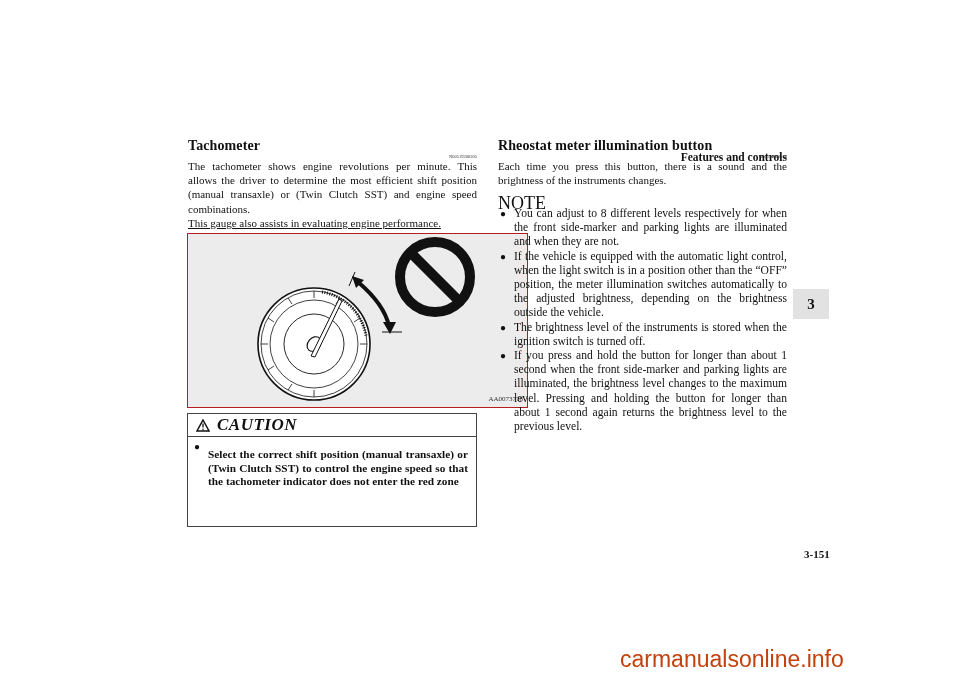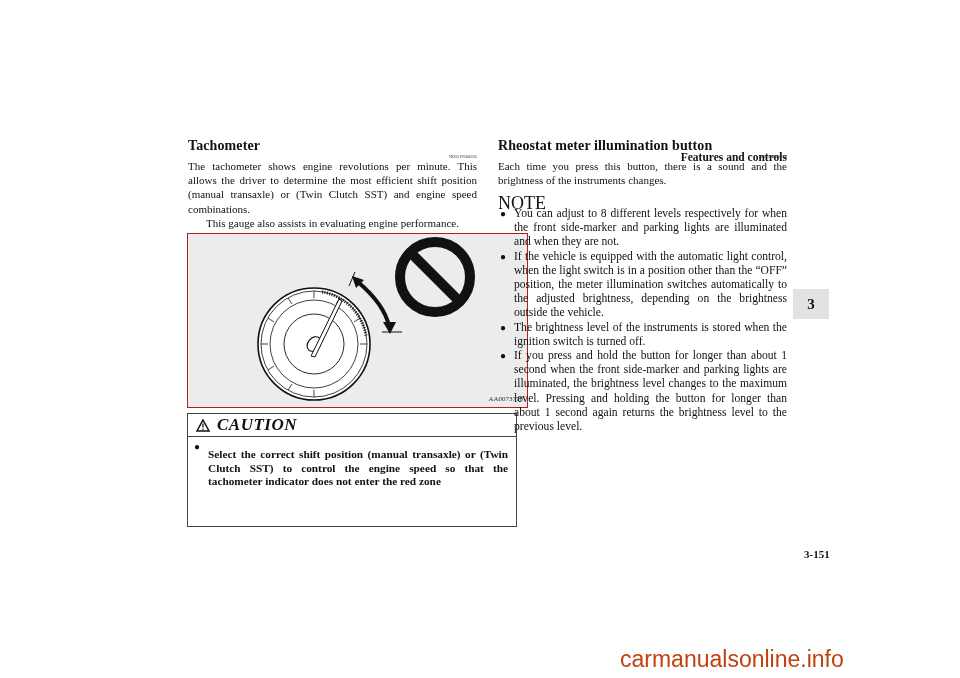--- a/index.html
+++ b/index.html
@@ -11,41 +11,41 @@
     .header-title { left: 600px; top: 118px; width: 187px; text-align: right; font-weight: bold; font-size: 11.5px; margin-top: 33px; }
     .h1 { font-weight: bold; font-size: 14px; letter-spacing: 0.1px; }
     .code { font-size: 4.5px; color: #333; text-align: right; }
     .body-text { font-size: 11px; line-height: 14.2px; text-align: justify; }
     .tab-box { left: 793px; top: 289px; width: 36px; height: 30px; background: #e2e2e2;
       font-weight: bold; font-size: 15px; display: flex; align-items: center; justify-content: center; }
     .page-num { left: 760px; top: 548px; font-weight: bold; font-size: 11px; margin-left: 44px; }
     .figure { left: 187px; top: 233px; width: 341px; height: 175px; border: 1px solid #b91c1c;
       background: #ececec; box-sizing: border-box; }
     .fig-code { right: 4px; bottom: 4px; font-size: 7px; color: #333; }
-    .caution { left: 187px; top: 413px; width: 330px; height: 114px; border: 1.5px solid #444; box-sizing: border-box; }
+    .caution { left: 187px; top: 413px; width: 290px; height: 114px; border: 1.5px solid #444; box-sizing: border-box; }
     .caution-head { height: 22px; border-bottom: 1px solid #444; display: flex; align-items: center; padding-left: 8px; }
     .caution-title { font-style: italic; font-weight: bold; font-size: 17px; letter-spacing: 0.5px; margin-left: 7px; }
     .caution-body { padding: 3px 8px 0 6px; font-weight: bold; font-size: 11.3px; line-height: 13.6px; text-align: justify; }
     .bullet-row { display: flex; }
     .bullet { width: 14px; flex: none; font-size: 10px; line-height: 14px; }
     .note-list { font-size: 11.6px; line-height: 14.2px; text-align: justify; }
     .note-item { display: flex; }
     .note-item .bullet { width: 14px; margin-left: 2px; }
     .watermark { left: 620px; top: 646px; font-family: "Liberation Sans", sans-serif; font-size: 23px; color: #c2410c; }
   </style>
 </head>
 <body>
 
 <div class="abs header-title">Features and controls</div>
 
 <div class="abs h1" style="left:188px; top:138px;">Tachometer</div>
 <div class="abs code" style="left:380px; top:154px; width:97px;">N00519200205</div>
 <div class="abs body-text" style="left:188px; top:159px; width:289px;">
   <div>The tachometer shows engine revolutions per minute. This allows the driver to determine the most efficient shift position (manual transaxle) or (Twin Clutch SST) and engine speed combinations.</div>
-  <div style="text-align:center;">This gauge also assists in evaluating engine performance.</div>
+  <div style="text-align:left;text-decoration:underline;">This gauge also assists in evaluating engine performance.</div>
 </div>
 
 <div class="abs figure">
   <svg width="288" height="173" viewBox="0 0 288 173">
 
     <g transform="translate(126,110)">
       <circle r="56" fill="#fff" stroke="#111" stroke-width="1.6"></circle>
       <circle r="53" fill="none" stroke="#111" stroke-width="0.8"></circle>
       <circle r="44" fill="none" stroke="#111" stroke-width="0.8"></circle>
       <circle r="30" fill="#fff" stroke="#111" stroke-width="0.9"></circle>

